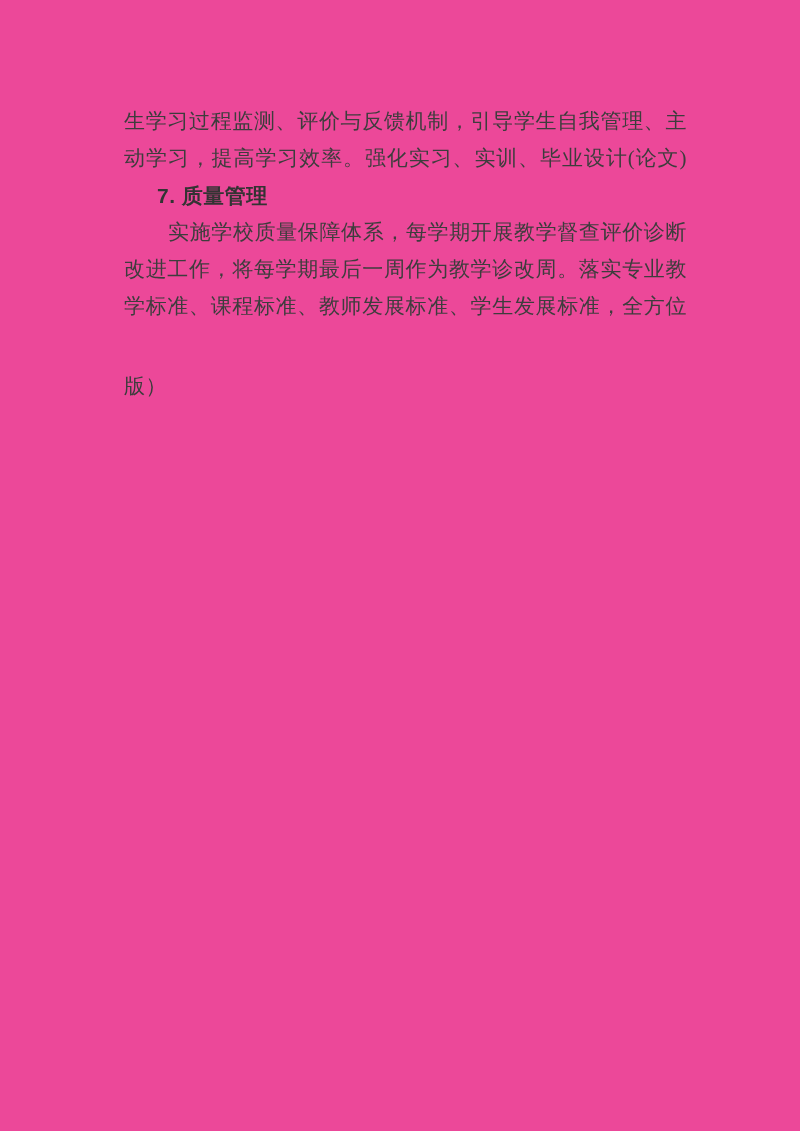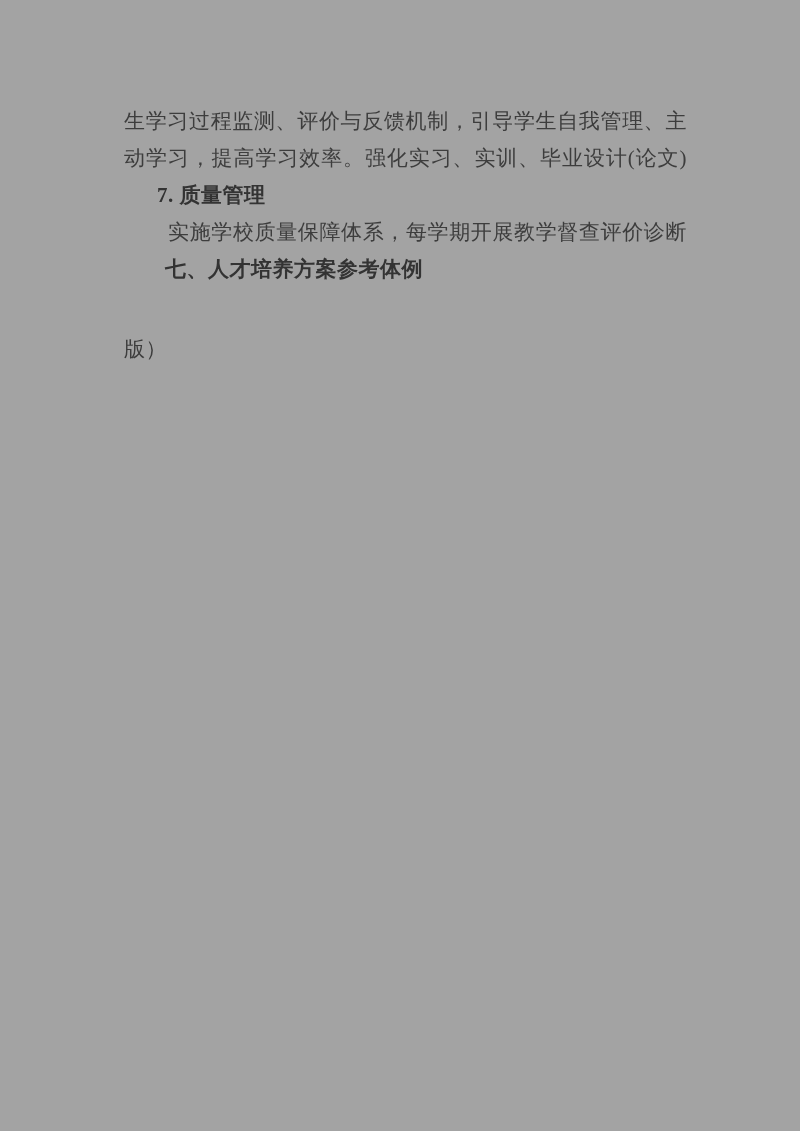--- a/index.html
+++ b/index.html
@@ -4,21 +4,21 @@
 <style>
   html, body {
     margin: 0;
     padding: 0;
     background: #ffffff;
   }
   .page {
     position: relative;
     width: 800px;
     height: 1131px;
-    background: #a3a3a3;
+    background: #ec4899;
     overflow: hidden;
   }
   .textblock {
     position: absolute;
     left: 124px;
     top: 103px;
     width: 563px;
     font-family: "Liberation Serif", "DejaVu Serif", serif;
     font-size: 21px;
     line-height: 37px;
@@ -27,21 +27,21 @@
   }
   .line {
     height: 37px;
     overflow: hidden;
   }
   .justify {
     text-align: justify;
     text-align-last: justify;
   }
   .heading {
-    font-family: Liberation Serif, serif;
+    font-family: Liberation Sans, sans-serif;
     font-weight: 700;
     color: #333333;
   }
   .ind-33 { padding-left: 33px; }
   .ind-36 { padding-left: 36px; }
   .ind-41 { padding-left: 41px; }
   .ind-42 { padding-left: 42px; }
   .ind-44 { padding-left: 44px; }
   .spacer {
     height: 43px;
@@ -52,22 +52,23 @@
 
 <div class="page">
   <div class="textblock">
 
     <div class="line justify">生学习过程监测、评价与反馈机制，引导学生自我管理、主</div>
     <div class="line justify">动学习，提高学习效率。强化实习、实训、毕业设计(论文)</div>
 
     <div class="line heading ind-33">7. 质量管理</div>
 
     <div class="line justify ind-44">实施学校质量保障体系，每学期开展教学督查评价诊断</div>
+    <div class="line justify">改进工作，将每学期最后一周作为教学诊改周。落实专业教</div>
+    <div class="line justify">学标准、课程标准、教师发展标准、学生发展标准，全方位</div>
 
-    <div class="line heading ind-41">七、人才培养方案参考体例</div>
 
 
     <div class="spacer"></div>
 
     <div class="line">版）</div>
 
   </div>
 </div>
 
 </body></html>

